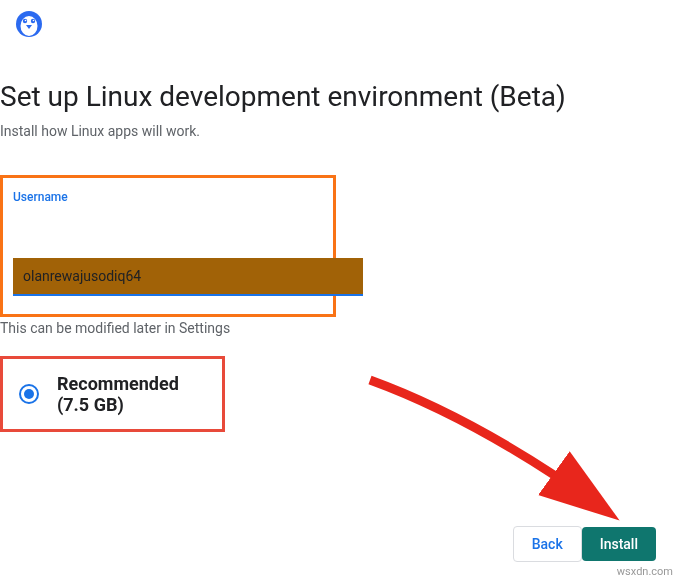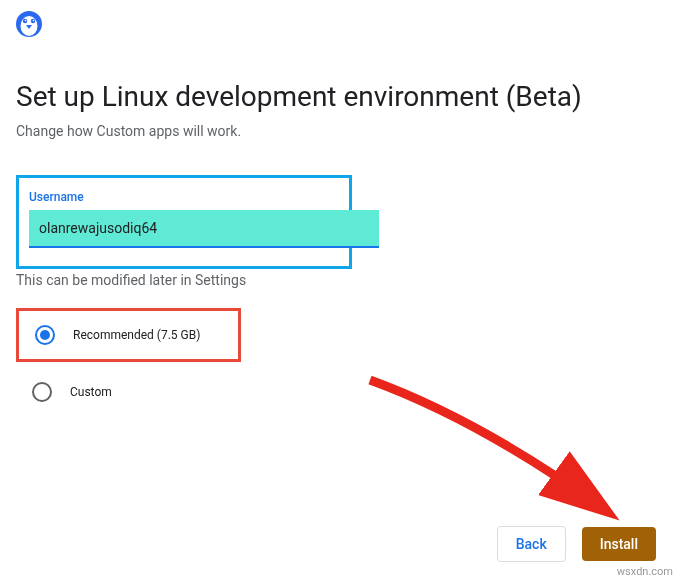--- a/index.html
+++ b/index.html
@@ -13,57 +13,58 @@
       overflow: hidden;
     }
     .penguin-icon {
       position: absolute;
       top: 10px;
       left: 15px;
       width: 28px;
       height: 30px;
     }
     .content {
-      padding: 16px;
+      padding: 0;
       padding-top: 80px;
     }
     .page-title {
       font-size: 28px;
       font-weight: 400;
       color: #202124;
       margin-bottom: 10px;
     }
     .subtitle {
       font-size: 14px;
       color: #5f6368;
       margin-bottom: 36px;
     }
     .highlight-box {
-      border: 3px solid #0ea5e9;
+      border: 3px solid #f97316;
       padding: 12px 10px 18px 10px;
       position: relative;
       width: 336px;
     }
     .username-label {
       font-size: 12px;
       color: #1a73e8;
       font-weight: 500;
       margin-bottom: 6px;
       display: block;
     }
     .username-field {
-      background: #5eead4;
+      background: #a16207;
       border: none;
       border-bottom: 2px solid #1a73e8;
       height: 38px;
       padding: 8px 10px;
       font-size: 14px;
       width: 350px;
       font-family: inherit;
       color: #202124;
+      margin-top: 48px;
     }
     .section-header {
       margin-top: 28px;
       font-size: 14px;
       color: #202124;
       font-weight: 500;
     }
     .section-sub {
       font-size: 14px;
       color: #5f6368;
@@ -99,47 +100,48 @@
       top: 50%; left: 50%;
       transform: translate(-50%, -50%);
       width: 10px; height: 10px;
       background: #1a73e8;
       border-radius: 50%;
     }
     .radio-unselected {
       border: 2px solid #5f6368;
     }
     .radio-label {
-      font-size: 12px;
-      color: #202124;
+      font-size: 18px;
+      color: #202124;
+      font-weight: bold;
     }
     .footer {
       position: absolute;
       bottom: 22px;
       right: 24px;
       display: flex;
-      gap: 16px;
+      gap: 0;
       align-items: center;
     }
     .btn {
       font-size: 14px;
       font-weight: 500;
       padding: 9px 18px;
       border-radius: 4px;
       cursor: pointer;
       border: none;
       font-family: inherit;
     }
     .btn-back {
       background: #fff;
       border: 1px solid #dadce0;
       color: #1a73e8;
     }
     .btn-install {
-      background: #a16207;
+      background: #0f766e;
       color: #fff;
     }
     .watermark {
       position: absolute;
       bottom: 6px;
       right: 7px;
       font-size: 11px;
       color: #999;
     }
     .arrow-svg {
@@ -161,40 +163,36 @@
     <circle cx="10" cy="11" r="2.2" fill="#2b6af0"></circle>
     <circle cx="18" cy="11" r="2.2" fill="#2b6af0"></circle>
     <circle cx="10.5" cy="10.5" r="0.8" fill="#fff"></circle>
     <circle cx="18.5" cy="10.5" r="0.8" fill="#fff"></circle>
     <path d="M 11 15 L 17 15 L 14 19 Z" fill="#2b6af0"></path>
   </svg>
 </div>
 
 <div class="content">
   <h1 class="page-title">Set up Linux development environment (Beta)</h1>
-  <p class="subtitle">Change how Custom apps will work.</p>
+  <p class="subtitle">Install how Linux apps will work.</p>
 
   <div class="highlight-box">
     <label class="username-label">Username</label>
     <input type="text" class="username-field" value="olanrewajusodiq64" style="">
   </div>
 
   <div class="section-sub">This can be modified later in Settings</div>
 
   <div class="radio-box-highlight">
     <div class="radio-row">
       <div class="radio radio-selected"></div>
       <div class="radio-label">Recommended (7.5 GB)</div>
     </div>
   </div>
 
-  <div class="radio-row" style="padding-left:16px;">
-    <div class="radio radio-unselected"></div>
-    <div class="radio-label">Custom</div>
-  </div>
 </div>
 
 <svg class="arrow-svg" viewBox="0 0 300 200">
   <defs>
     <marker id="arrowhead" markerWidth="10" markerHeight="10" refX="7" refY="3" orient="auto">
       <polygon points="0 0, 9 3, 0 6" fill="#e8261c"></polygon>
     </marker>
   </defs>
   <path d="M 30 20 Q 140 60 265 150" stroke="#e8261c" stroke-width="9" fill="none" marker-end="url(#arrowhead)"></path>
 </svg>

